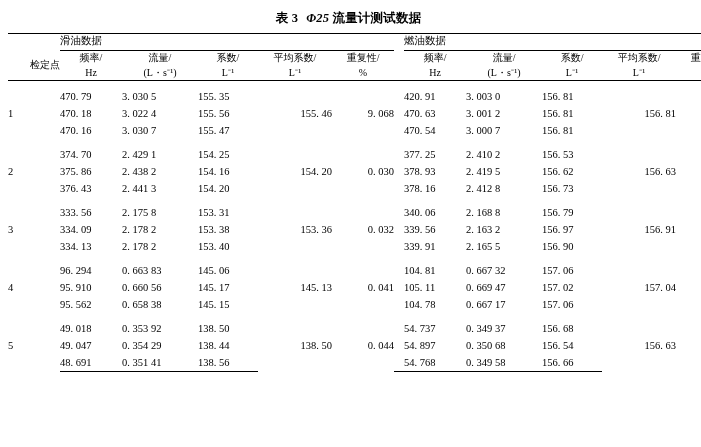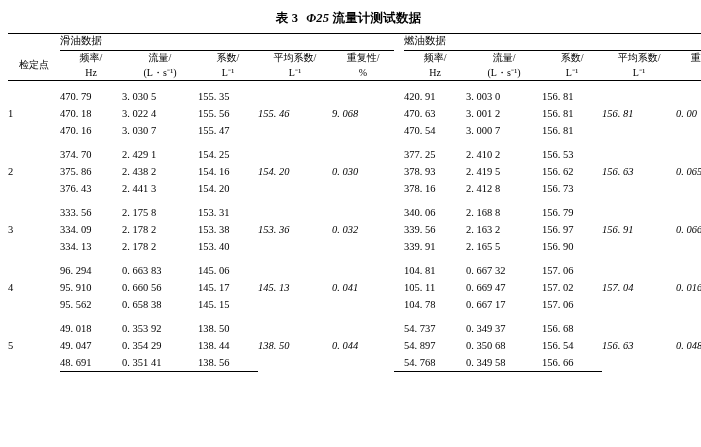--- a/index.html
+++ b/index.html
@@ -67,37 +67,38 @@
 
   
   .col-head td {
     text-align: center;
     font-size: 10px;
     line-height: 1.45;
     padding: 3px 0 4px 0;
   }
   .col-head td.chk {
     vertical-align: middle;
+    text-align: right;
   }
   .hdr-l1 { display: block; }
   .hdr-l2 { display: block; }
 
   .head-rule td { border-bottom: 0.8px solid #000; height: 0; }
 
   tbody td {
     font-size: 10.5px;
     line-height: 1.62;
     text-align: left;
     white-space: nowrap;
   }
   tbody tr.spacer td { height: 7px; line-height: 7px; font-size: 0; }
 
   td.cell-chk { text-align: left; padding-left: 4px; }
   td.cell-num { text-align: left; padding-left: 6px; }
-  td.cell-mid { text-align: left; padding-left: 6px; font-style: italic; }
+  td.cell-mid { text-align: right; padding-left: 6px; }
   td.cell-gap { width: 8px; }
 </style>
 </head>
 <body>
 
 <div class="page">
 
   <div class="table-caption">
     <span class="cap-num">表 3</span><span class="cap-sym">Φ25</span> <span>流量计测试数据</span>
   </div>

